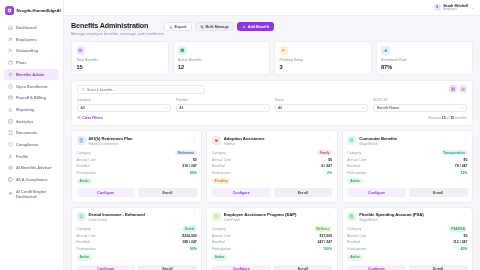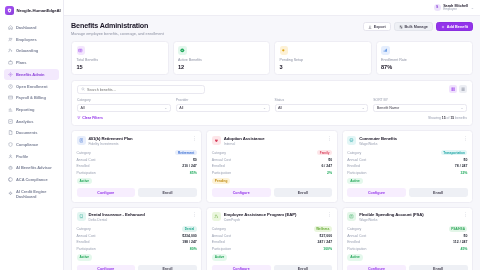--- a/index.html
+++ b/index.html
@@ -37,21 +37,21 @@
   .user { display:flex; align-items:center; gap:2.5px; }
   .avatar { width:7px; height:7px; border-radius:50%; background:#ece2fb; color:#8b3fd9;
             font-size:3.4px; font-weight:bold; display:flex; align-items:center; justify-content:center; }
   .user-txt { line-height:1.15; }
   .user-name { font-size:3.7px; font-weight:bold; color:#2a2435; white-space:nowrap;}
   .user-role { font-size:3.1px; color:#9aa0b2; }
   .caret { color:#b3b8c7; font-size:4px; }
 
   .content { flex:1; padding:5px 7px; overflow:hidden; }
 
-  .page-head { display:flex; align-items:flex-start; justify-content:space-between; margin-bottom:5px;}
+  .page-head { display:flex; align-items:flex-start; justify-content:flex-start; margin-bottom:5px;}
   .page-title { font-size:7.2px; font-weight:bold; color:#1b1626; letter-spacing:-0.15px; }
   .page-sub { font-size:3.9px; color:#8b90a2; margin-top:1.2px; }
   .actions { display:flex; gap:3px; align-items:center; padding-top:1px; }
   .btn { display:flex; align-items:center; gap:1.8px; height:9px; padding:0 4px; border-radius:2.6px;
          font-size:3.8px; font-weight:bold; white-space:nowrap; }
   .btn svg { width:4px; height:4px; display:block; }
   .btn-ghost { background:#fff; border:1px solid #e6e5ee; color:#4a4757; }
   .btn-grey { background:#eef0f5; border:1px solid #e3e5ec; color:#4a4757; }
   .btn-primary { background:#9333ea; color:#fff; border:1px solid #8b2fe0; }
 

